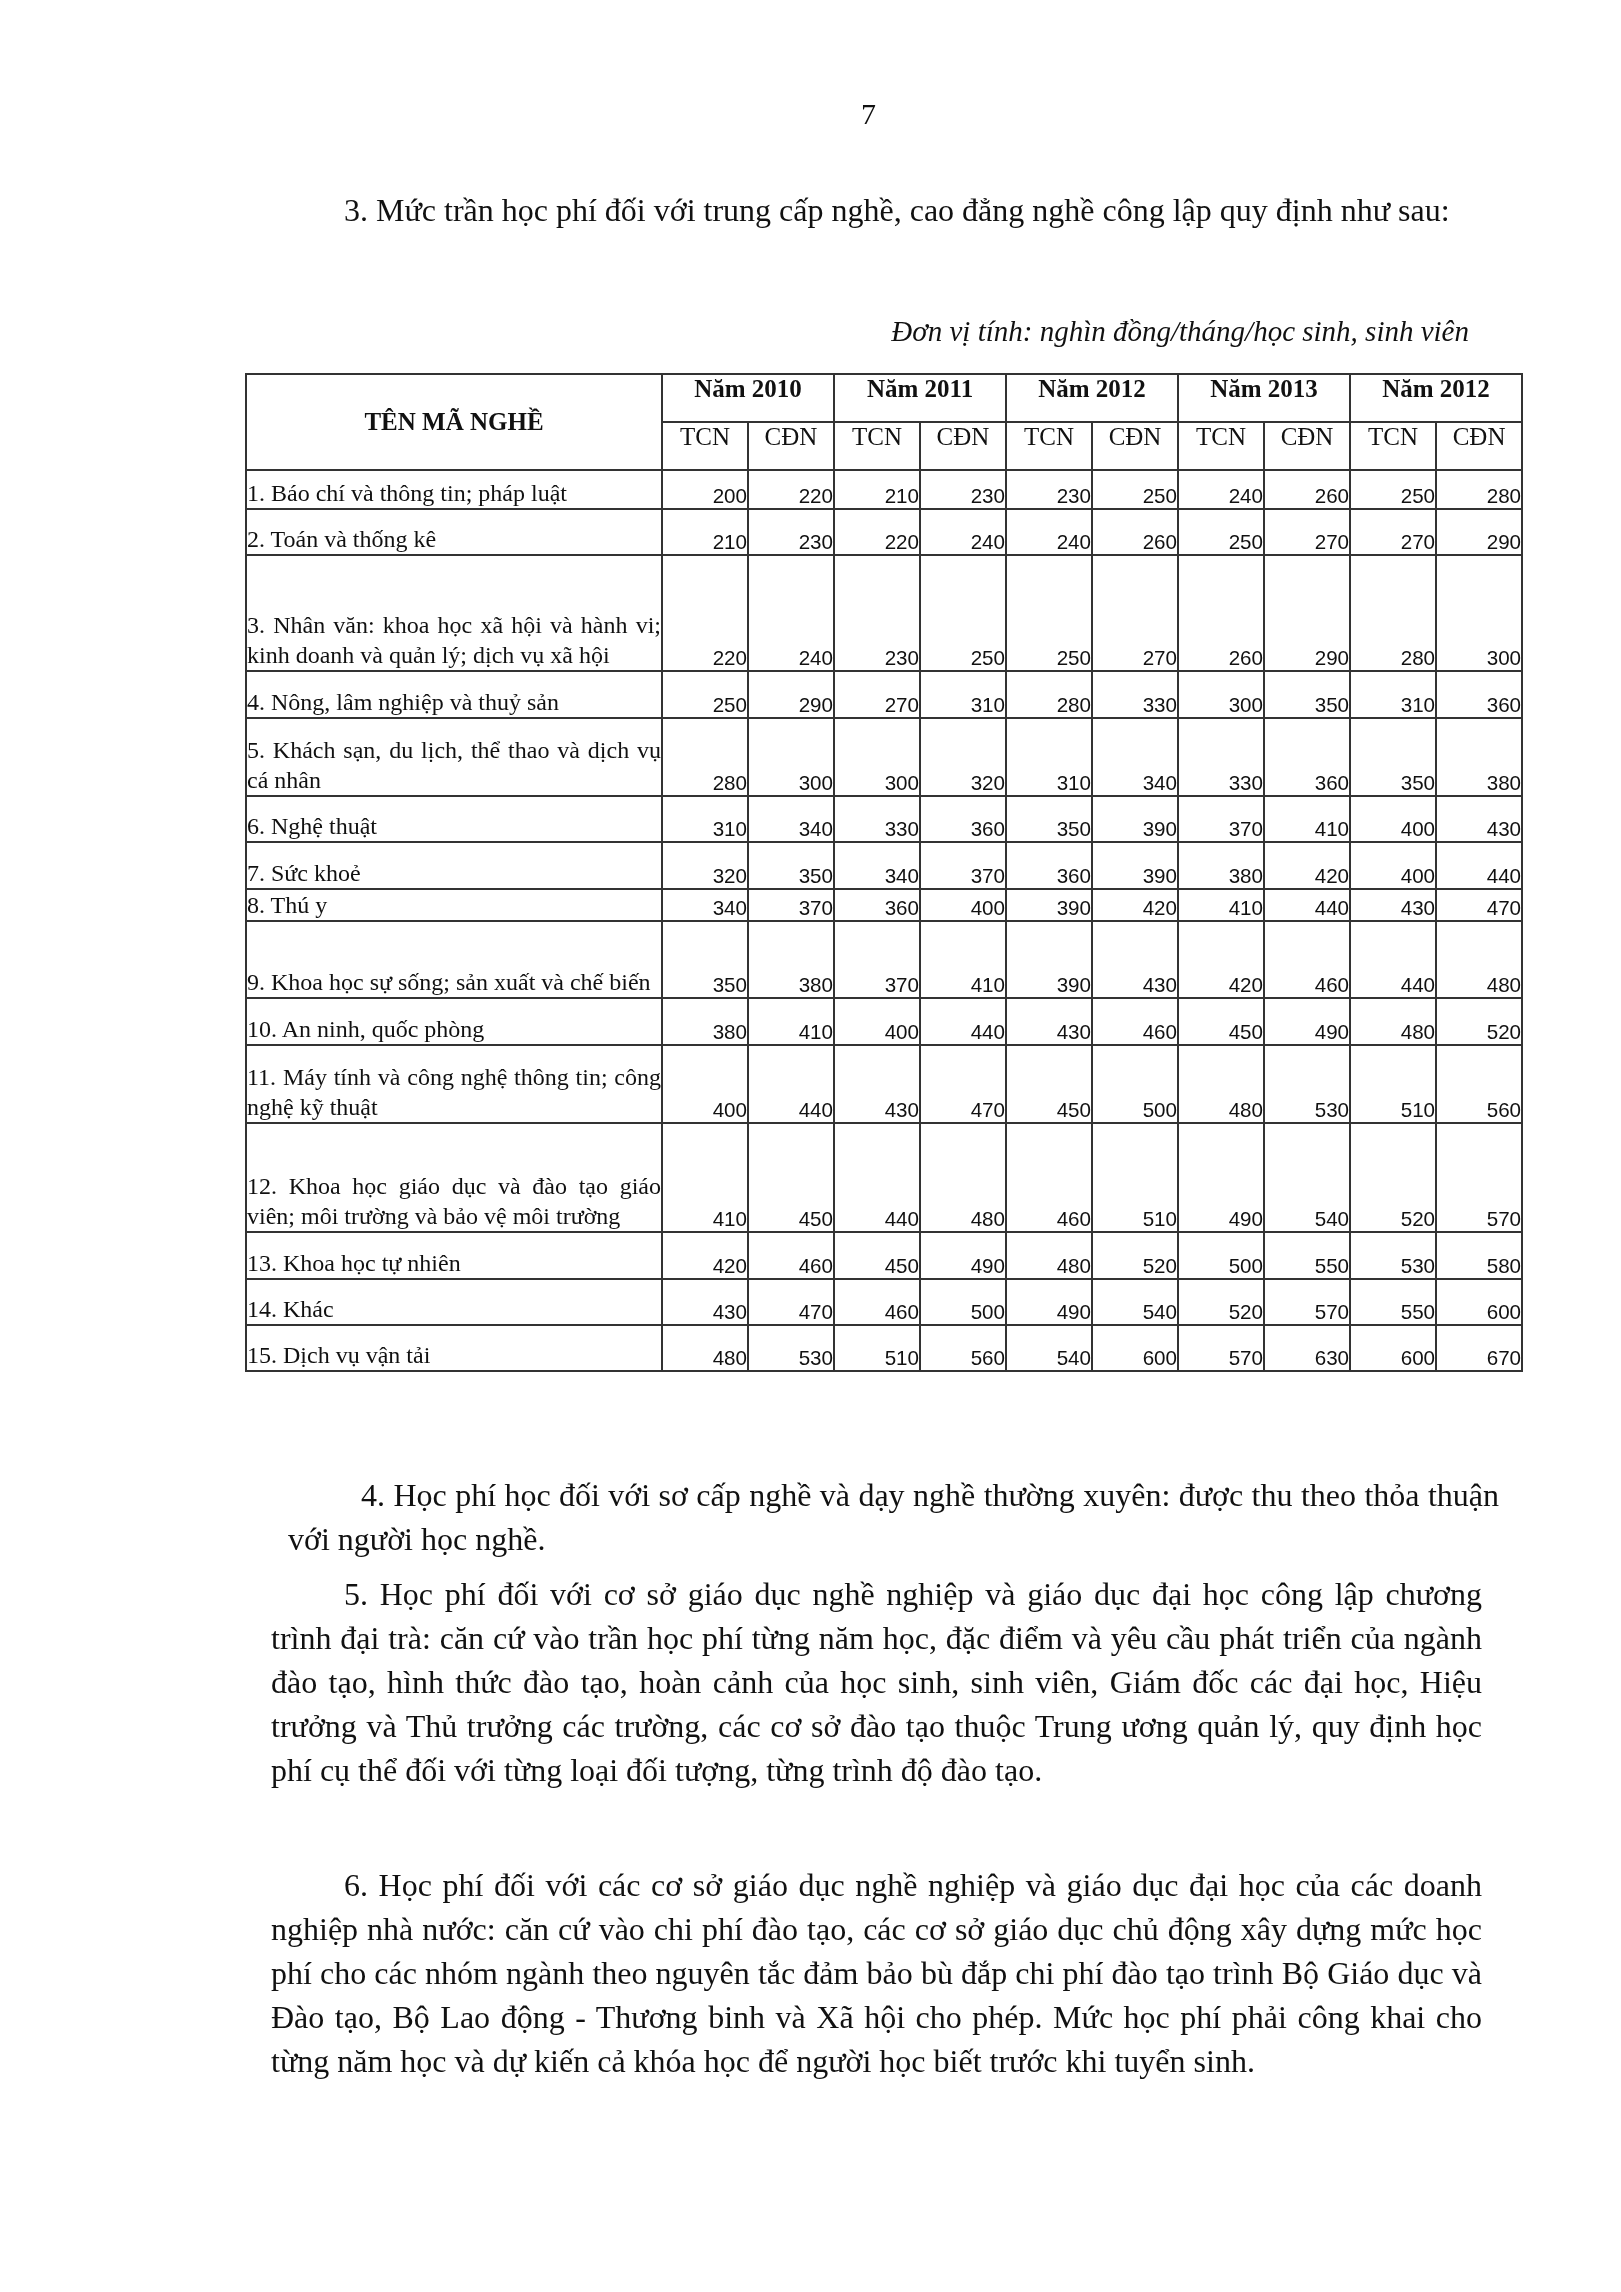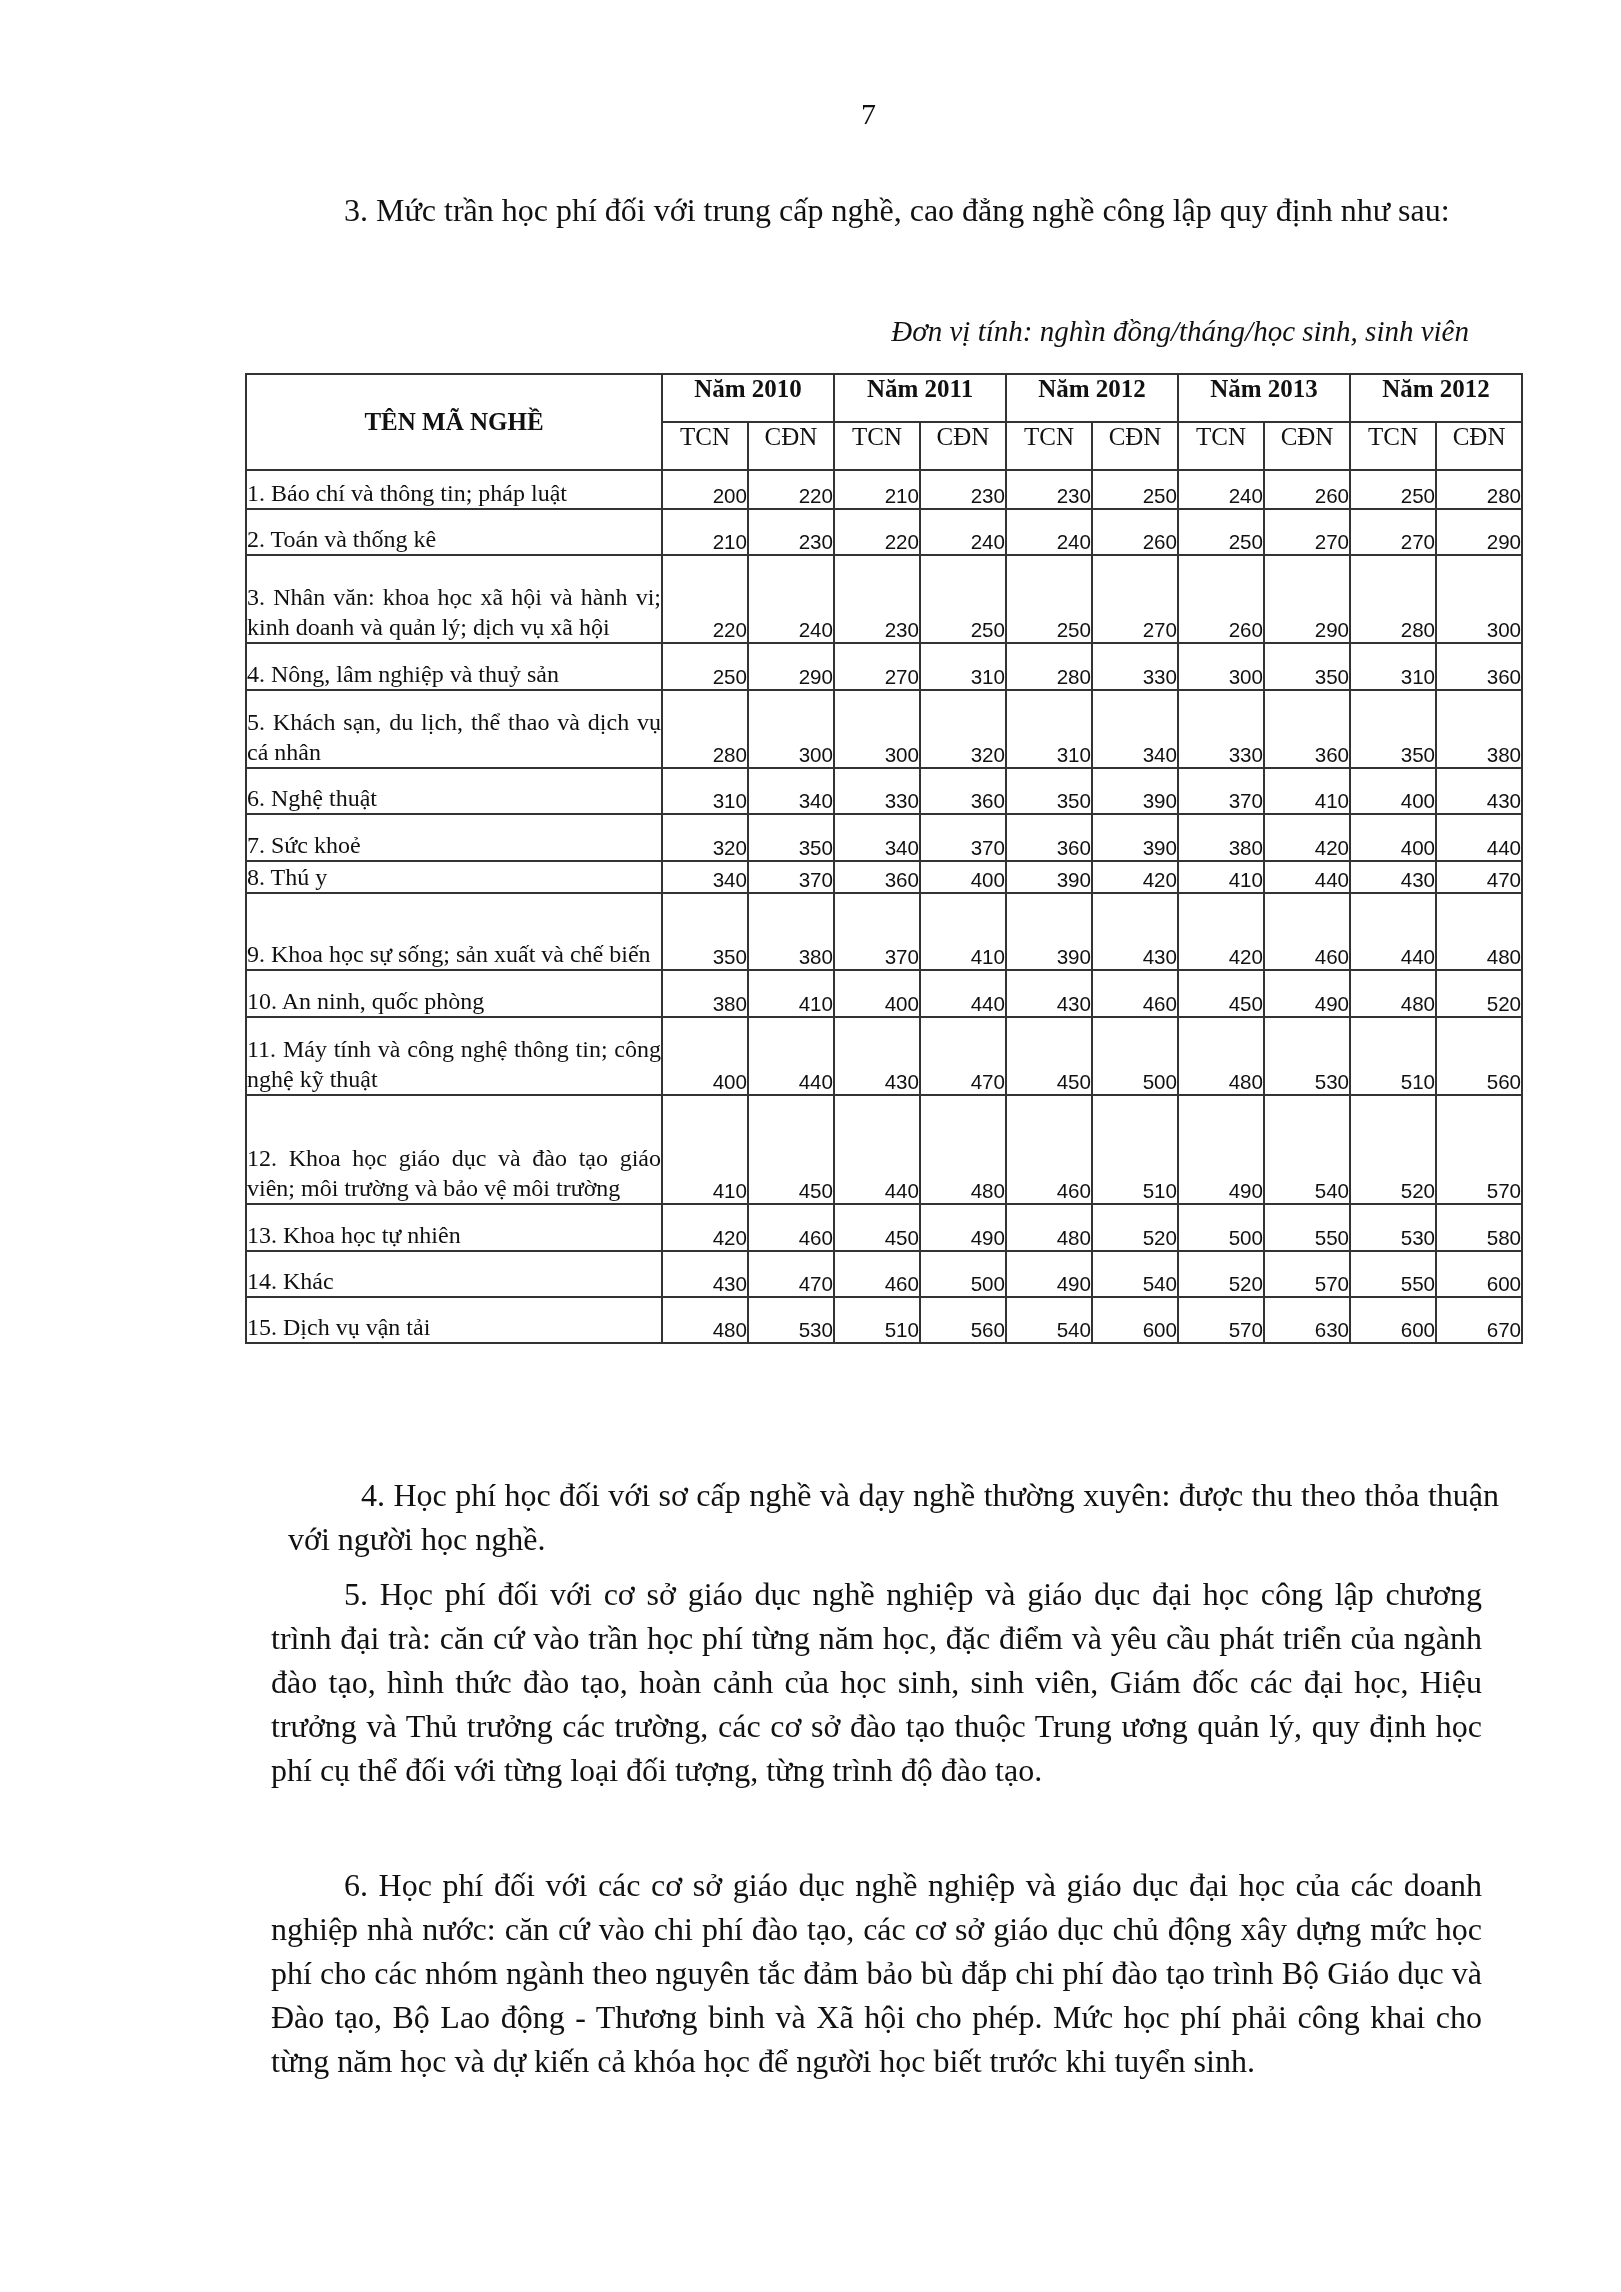--- a/index.html
+++ b/index.html
@@ -72,21 +72,21 @@
         <td class="val">230</td>
         <td class="val">220</td>
         <td class="val">240</td>
         <td class="val">240</td>
         <td class="val">260</td>
         <td class="val">250</td>
         <td class="val">270</td>
         <td class="val">270</td>
         <td class="val">290</td>
       </tr>
-      <tr style="height: 88px;">
+      <tr style="height: 116px;">
         <td class="name">3. Nhân văn: khoa học xã hội và hành vi; kinh doanh và quản lý; dịch vụ xã hội</td>
         <td class="val">220</td>
         <td class="val">240</td>
         <td class="val">230</td>
         <td class="val">250</td>
         <td class="val">250</td>
         <td class="val">270</td>
         <td class="val">260</td>
         <td class="val">290</td>
         <td class="val">280</td>

